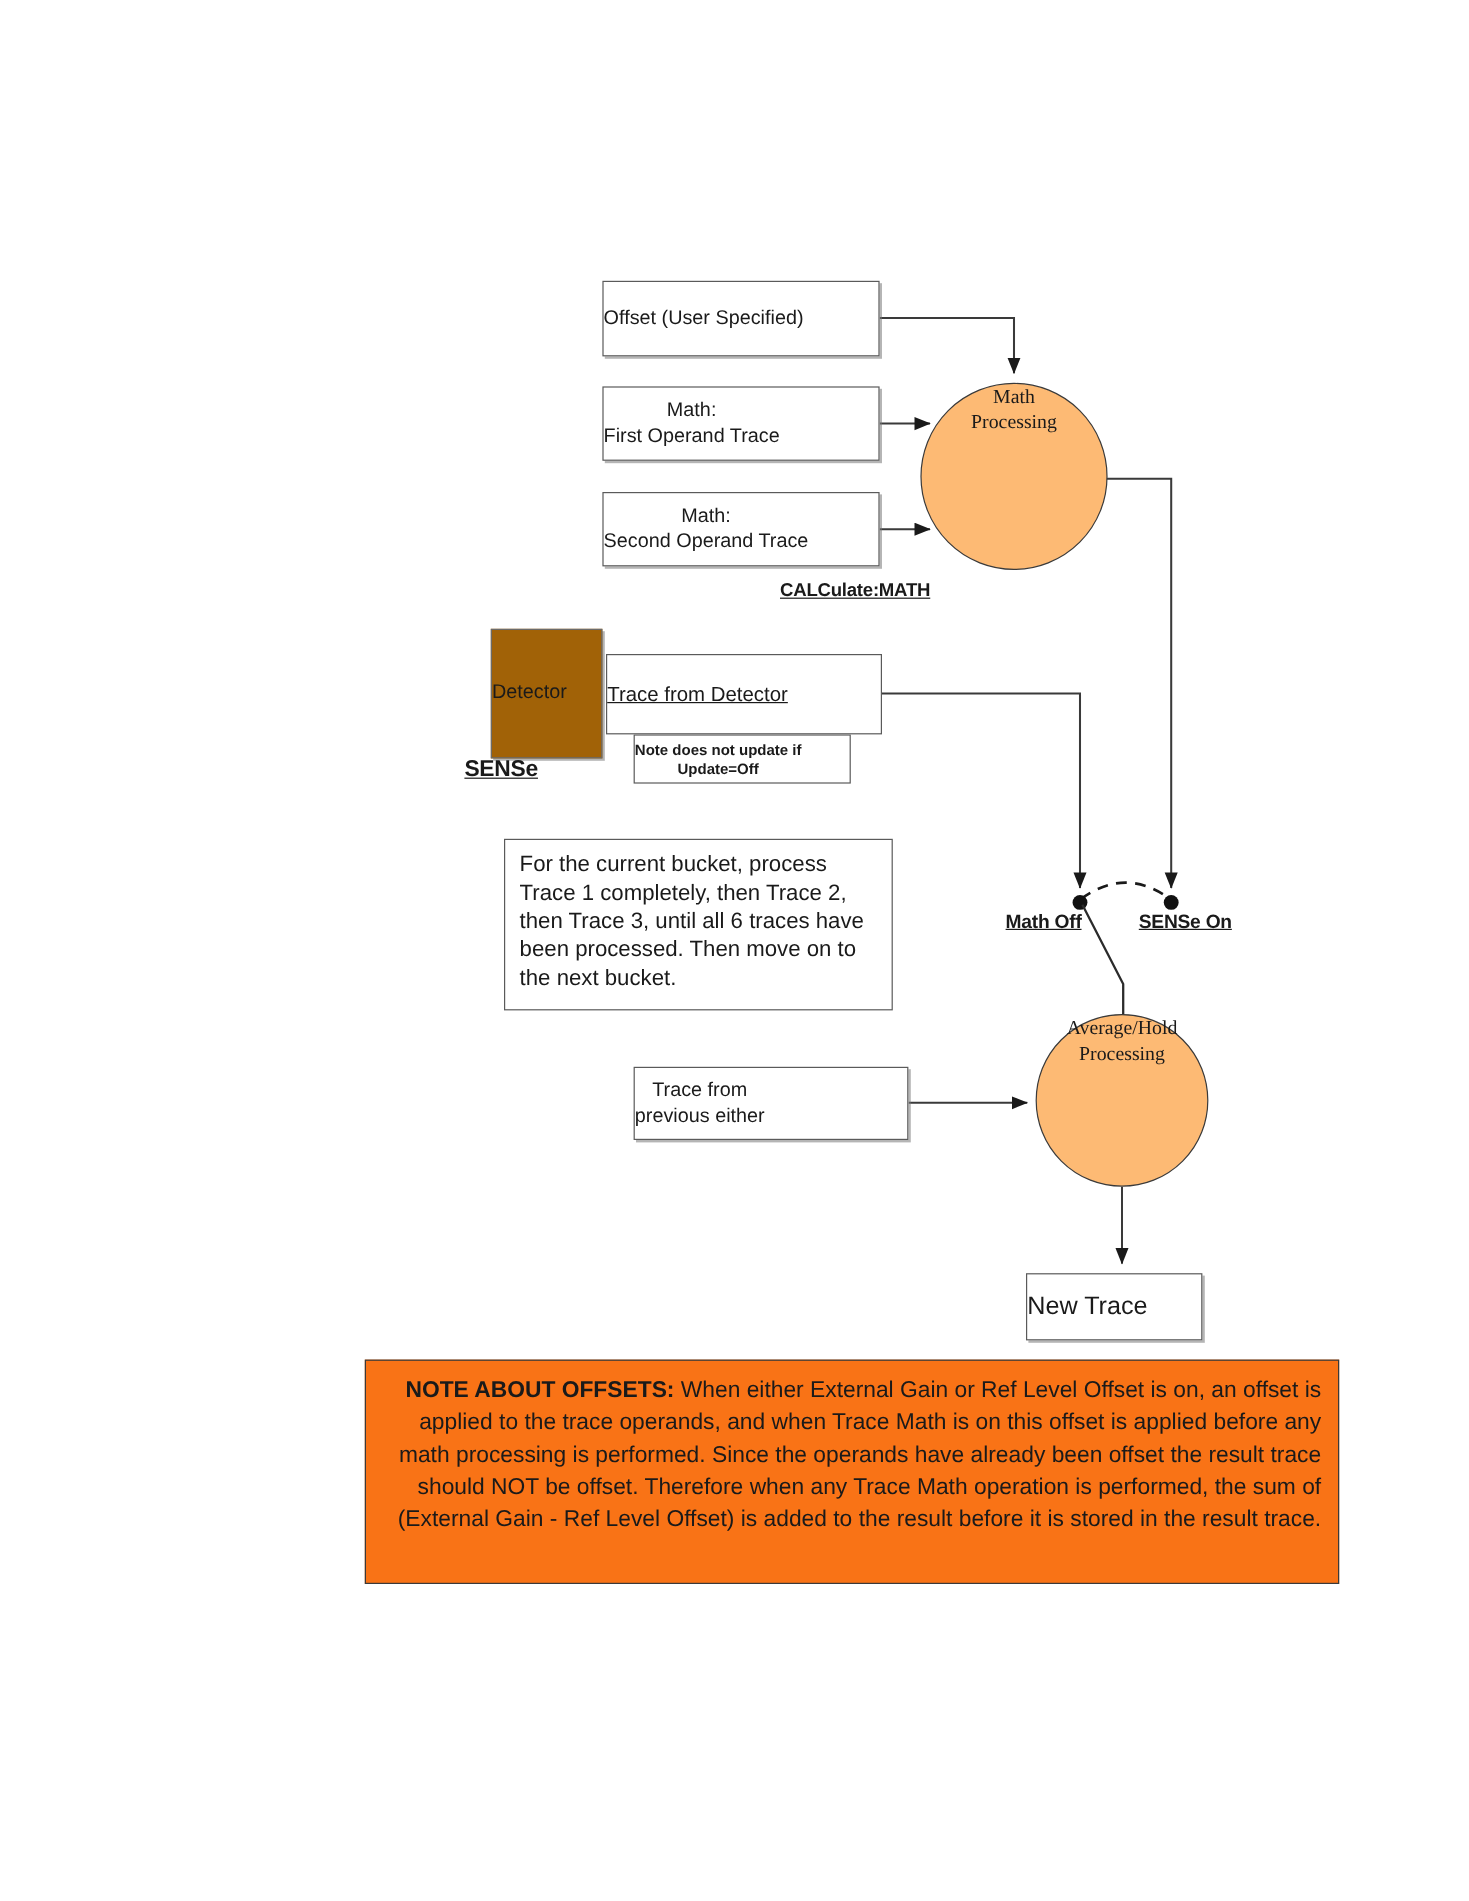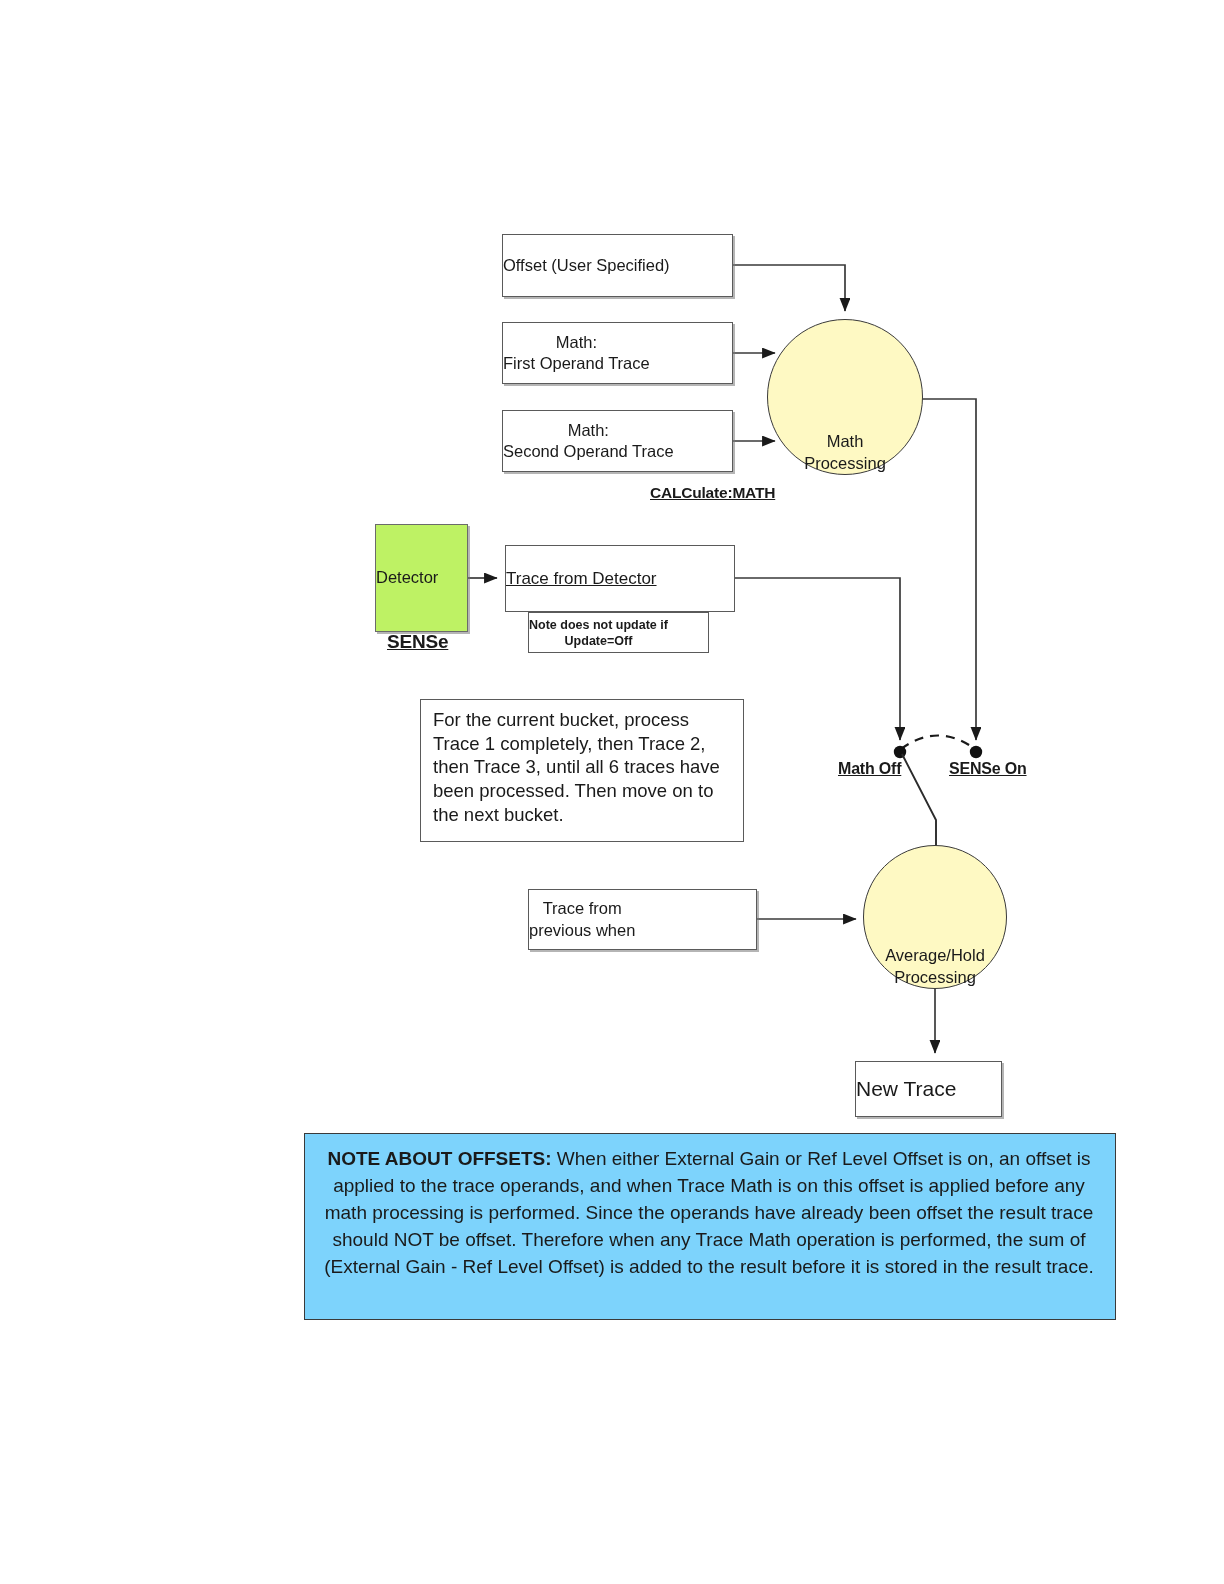--- a/index.html
+++ b/index.html
@@ -36,36 +36,38 @@
     align-items: center;
     text-align: center;
     background: #ffffff;
     border: 1.6px solid #5a5a5a;
     line-height: 1.28;
   }
   .node.shadowed {
     box-shadow: 2px 2px 0 rgba(120,120,120,0.55);
   }
   .node.filled {
-    background: #bef264;
+    background: #a16207;
     border: 1.6px solid #6b6b6b;
+    margin-left: 34px;
   }
   .node .txt { display: block; white-space: pre-line; }
 
   .circle-node {
     position: absolute;
     box-sizing: border-box;
     border-radius: 50%;
     border: 1.4px solid #3a3a3a;
-    background: #fef9c3;
+    background: #fdba74;
     display: flex;
-    align-items: flex-end;
+    align-items: flex-start;
     justify-content: center;
     text-align: center;
     line-height: 1.3;
+    font-family: Liberation Serif, serif;
   }
 
   .caption {
     position: absolute;
     font-weight: bold;
     letter-spacing: -0.2px;
     white-space: nowrap;
     text-decoration: underline;
   }
 
@@ -88,25 +90,25 @@
   #sense-caption     { left:387px; top:631px;  font-size:19px;text-align:center; }
   #math-off-caption  { left:818px; top:760px;  font-size:16px;margin-left:20px; }
   #math-on-caption   { left:949px; top:760px;  font-size:16px; }
 
   #offsets-note-box {
     position: absolute;
     left: 304px; top: 1133px;
     width: 812px; height: 187px;
     box-sizing: border-box;
     border: 1.6px solid #3a3a3a;
-    background: #7dd3fc;
+    background: #f97316;
     padding: 12px 14px 0 12px;
     font-size: 19px;
     line-height: 1.42;
-    text-align: center;
+    text-align: right;
   }
   #offsets-note-box b { font-weight: bold; }
 </style>
 </head>
 <body>
 
 <div id="diagram-root">
 
   <svg class="edges" viewBox="0 0 1224 1584" width="1224" height="1584">
     <defs>
@@ -193,21 +195,21 @@
   <div class="node" id="bucket-note-box">
     <span class="txt">For the current bucket, process
 Trace 1 completely, then Trace 2,
 then Trace 3, until all 6 traces have
 been processed.  Then move on to
 the next bucket.</span>
   </div>
 
   <div class="node shadowed" id="prev-sweep-box">
     <span class="txt">Trace from
-previous when</span>
+previous either</span>
   </div>
 
   <div class="node shadowed" id="new-trace-box">
     <span class="txt">New Trace</span>
   </div>
 
   <div class="circle-node" id="math-circle">
     <span class="txt" style="white-space:pre-line;">Math
 Processing</span>
   </div>

